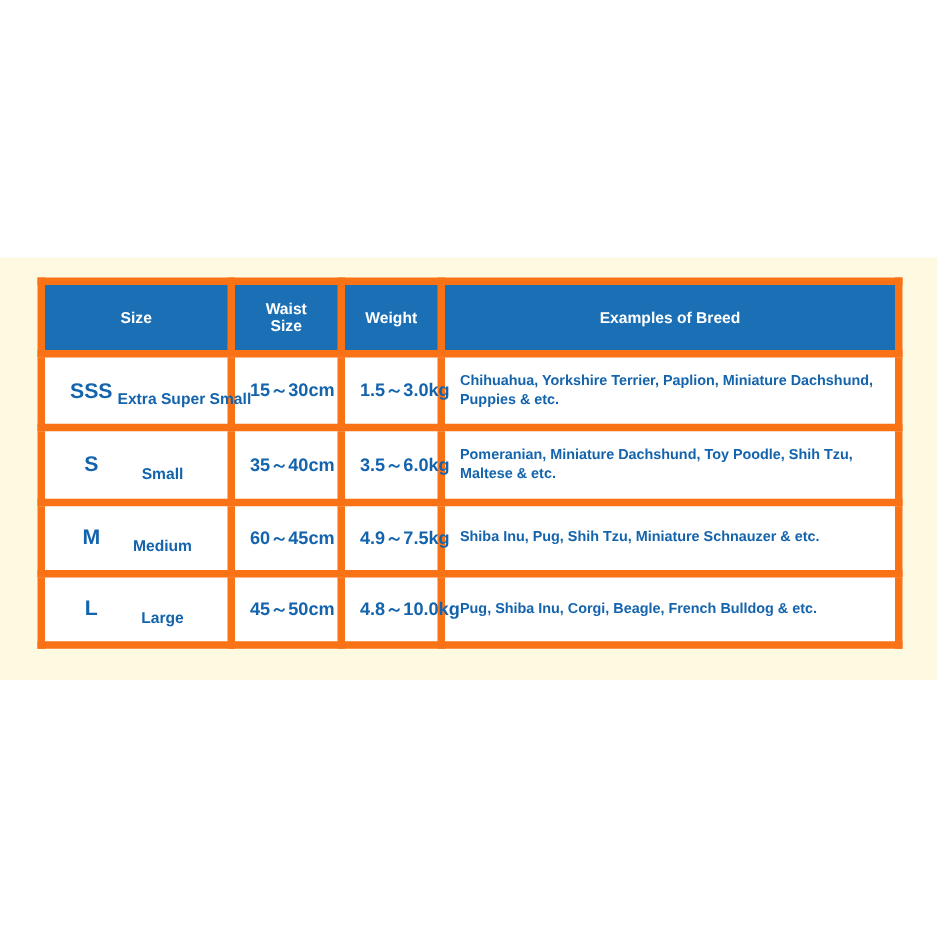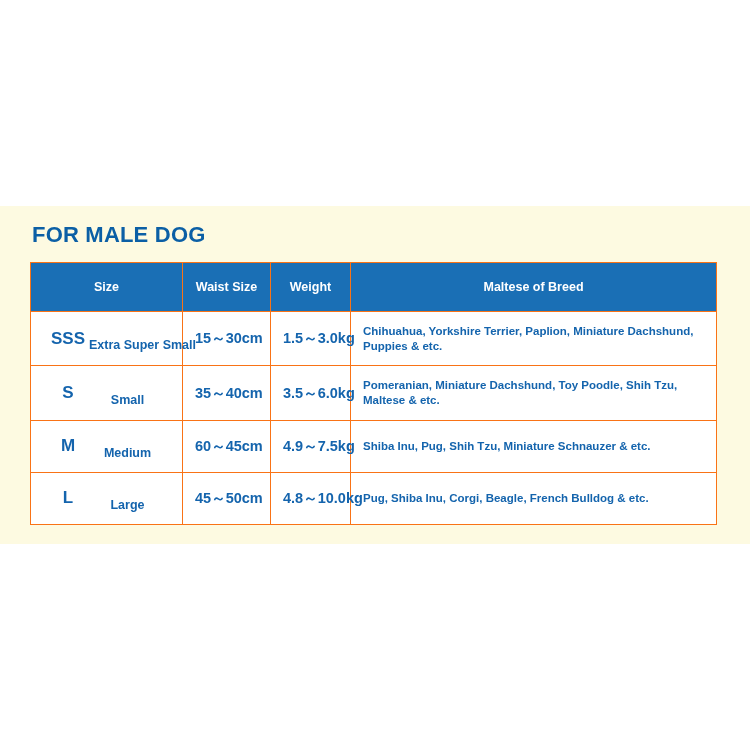--- a/index.html
+++ b/index.html
@@ -40,21 +40,21 @@
     letter-spacing: 0.2px;
     margin: 0 0 14px 2px;
   }
   table.size-table {
     border-collapse: collapse;
     width: 686px;
     table-layout: fixed;
     background: #ffffff;
   }
   table.size-table td, table.size-table th {
-    border: 1px solid #f97316;
+    border: 6px solid #f97316;
     padding: 12px;
     vertical-align: middle;
   }
   thead tr {
     background: #1a6fb5;
   }
   thead th {
     color: #ffffff;
     font-size: 12.5px;
     font-weight: bold;
@@ -115,35 +115,34 @@
     height: 42px;
   }
 </style>
 </head>
 <body>
 
 <div class="page">
   <div class="banner"></div>
 
   <div class="content">
-    <h1 class="title">FOR MALE DOG</h1>
 
     <table class="size-table">
       <colgroup>
         <col class="col-size">
         <col class="col-waist">
         <col class="col-weight">
         <col class="col-breed">
       </colgroup>
       <thead>
         <tr>
           <th>Size</th>
           <th>Waist Size</th>
           <th>Weight</th>
-          <th>Maltese of Breed</th>
+          <th>Examples of Breed</th>
         </tr>
       </thead>
       <tbody>
         <tr class="tall">
           <td class="size-cell">
             <div class="size-inner">
               <span class="size-code">SSS</span>
               <span class="size-name">Extra Super Small</span>
             </div>
           </td>

